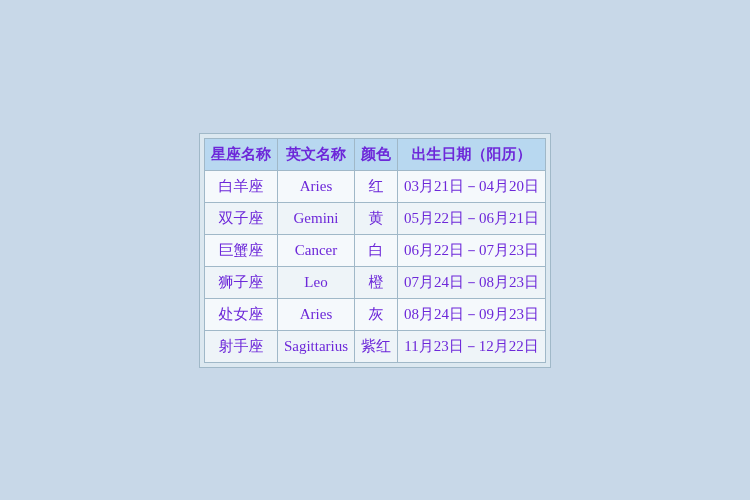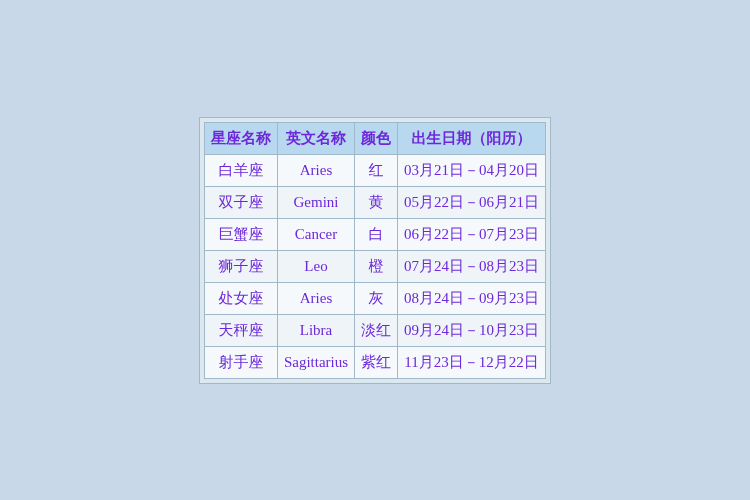--- a/index.html
+++ b/index.html
@@ -82,26 +82,20 @@
           <td>橙</td>
           <td>07月24日－08月23日</td>
         </tr>
         <tr>
           <td>处女座</td>
           <td>Aries</td>
           <td>灰</td>
           <td>08月24日－09月23日</td>
         </tr>
         <tr>
-          <td>天秤座</td>
-          <td>Libra</td>
-          <td>淡红</td>
-          <td>09月24日－10月23日</td>
-        </tr>
-        <tr>
           <td>射手座</td>
           <td>Sagittarius</td>
           <td>紫红</td>
           <td>11月23日－12月22日</td>
         </tr>
       </tbody>
   </table>
 </div>
 
 </body></html>

